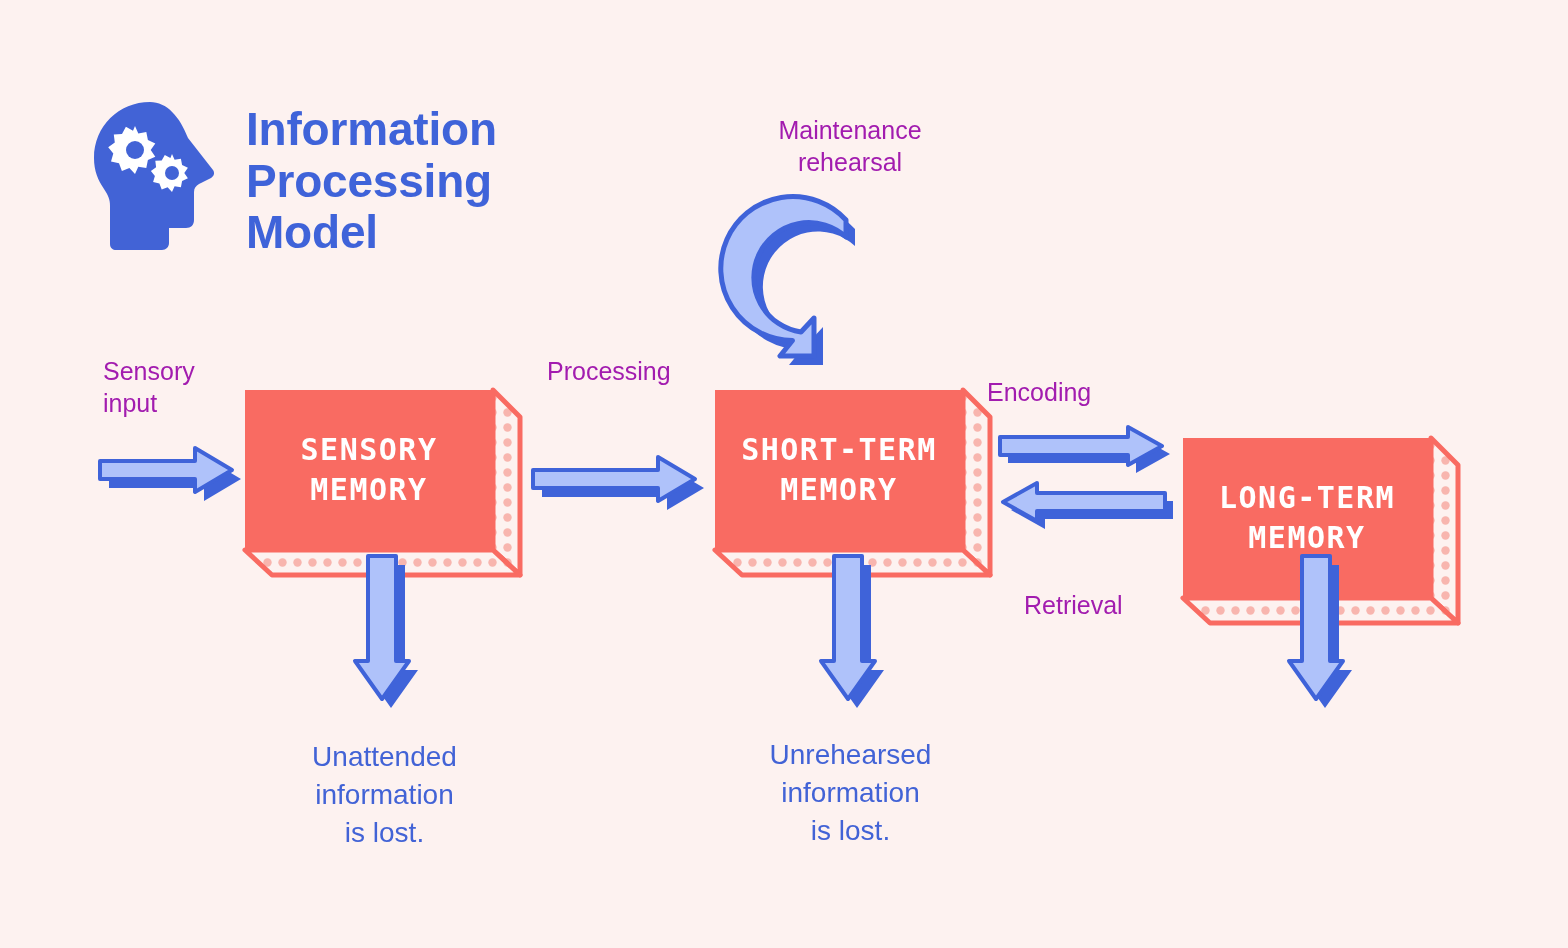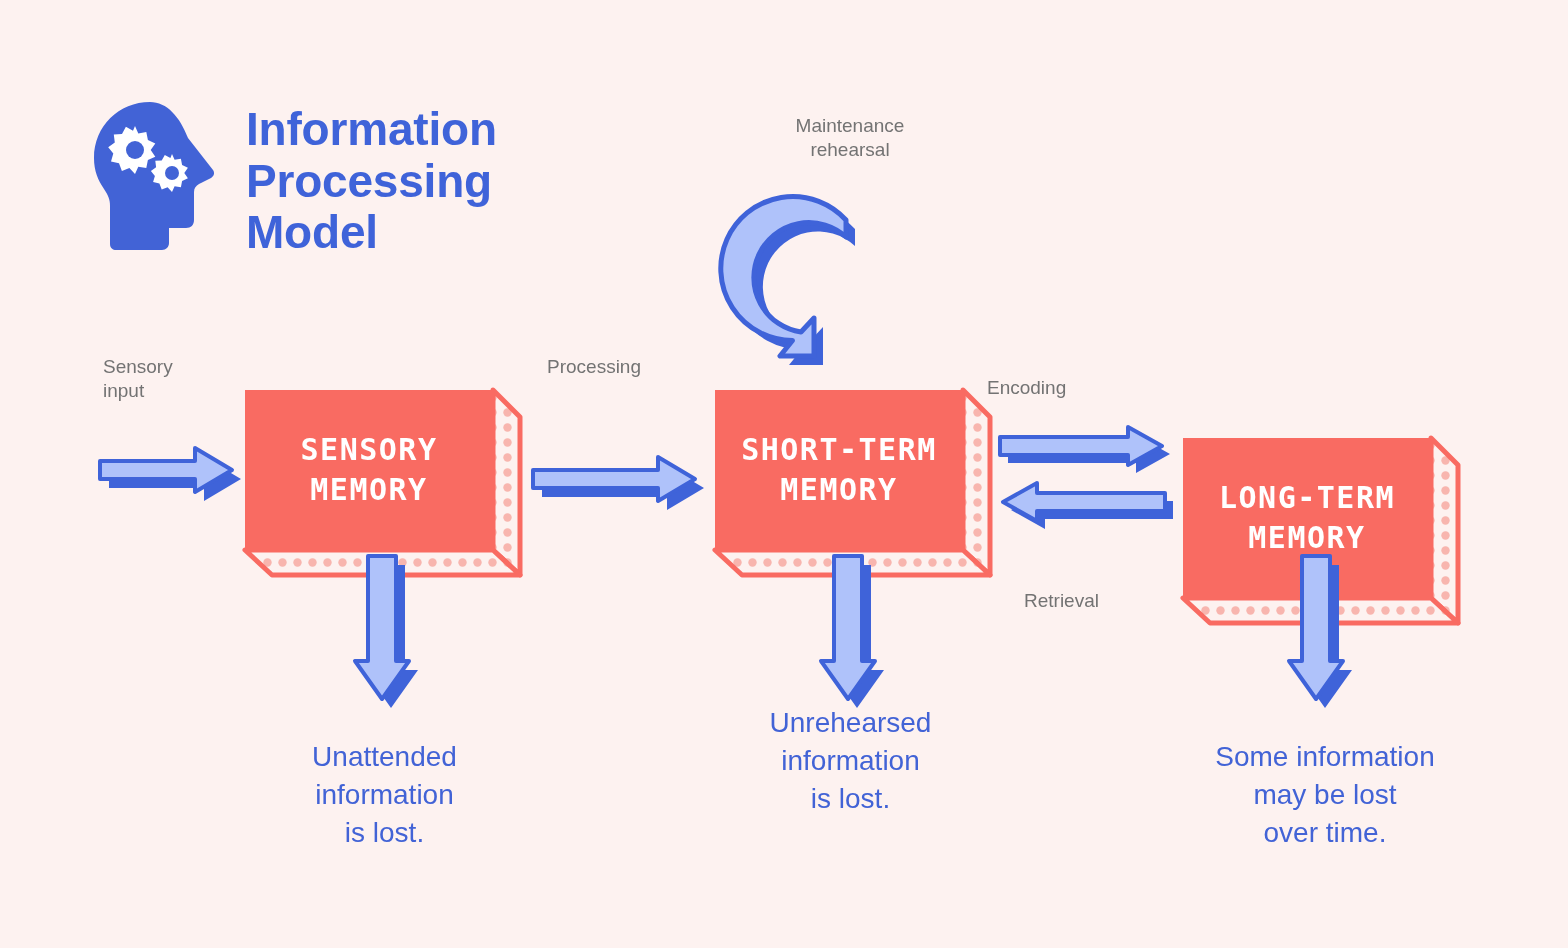--- a/index.html
+++ b/index.html
@@ -36,22 +36,22 @@
     line-height: 1.12;
     font-weight: 700;
     letter-spacing: -0.2px;
     margin-top: 4px;
     white-space: pre-line;
   }
 
   
   .label {
     position: absolute;
-    color: #737373;
-    font-size: 19px;
+    color: #a21caf;
+    font-size: 25px;
     line-height: 1.28;
     font-weight: 400;
     white-space: pre-line;
   }
   .label.center { text-align: center; }
 
   
   .caption {
     position: absolute;
     color: #4263D6;
@@ -232,21 +232,18 @@
         <path d="M10 0 L38 0 L38 105 L51 105 L24 143 L-3 105 L10 105 Z" fill="#3F63D9"></path>
       </g>
       <path d="M10 0 L38 0 L38 105 L51 105 L24 143 L-3 105 L10 105 Z" fill="#AFC2FA" stroke="#3F63D9" stroke-width="4" stroke-linejoin="round"></path>
     </svg>
   </div>
 
   <div class="caption" style="left:252px; top:738px; width:265px;">Unattended
 information
 is lost.</div>
 
-  <div class="caption" style="left:718px; top:704px; width:265px;">Unrehearsed
+  <div class="caption" style="left:718px; top:736px; width:265px;">Unrehearsed
 information
 is lost.</div>
 
-  <div class="caption" style="left:1170px; top:738px; width:310px;">Some information
-may be lost
-over time.</div>
 
 </div>
 
 </body></html>

